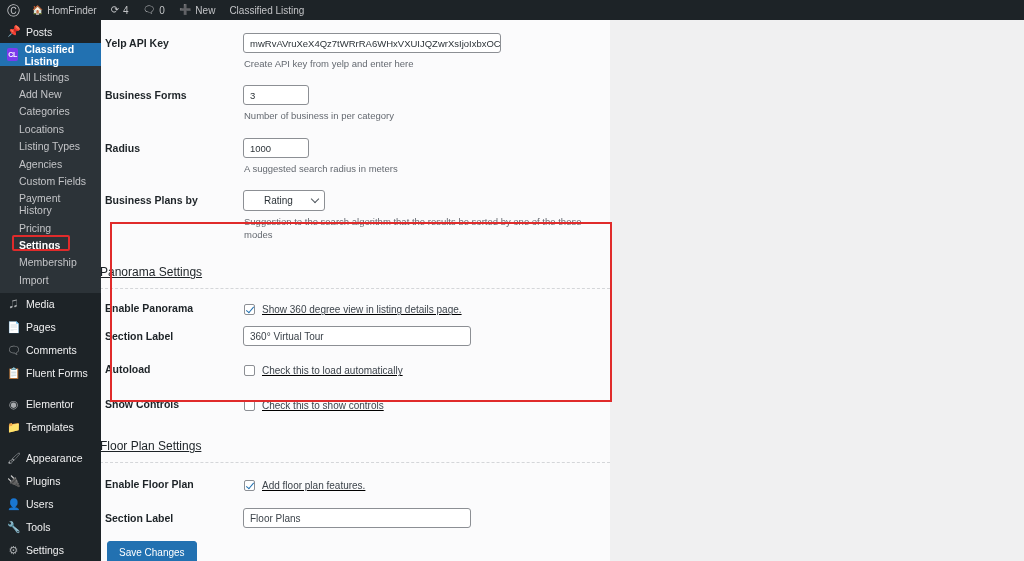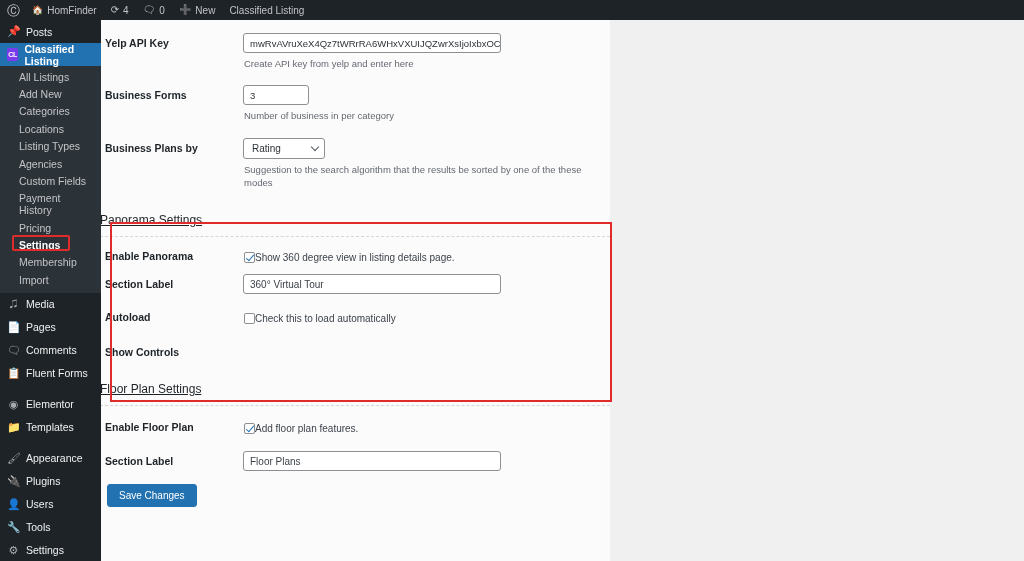--- a/index.html
+++ b/index.html
@@ -74,35 +74,35 @@
   .row-field { flex: 1; padding: 5px 0 0 0; }
   .txt {
     display: block; border: 1px solid #8c8f94; border-radius: 3px;
     background: #fff; color: #2c3338; font-size: 9.5px;
     font-family: "Liberation Sans", sans-serif;
     padding: 3px 6px; height: 20px; line-height: 13px;
     white-space: nowrap; overflow: hidden;
   }
   .txt.wide { width: 258px; }
   .txt.small { width: 66px; }
-  .txt.label-w { width: 258px; font-size: 10px; color: #3c434a; }
+  .txt.label-w { width: 228px; font-size: 10px; color: #3c434a; }
   .desc { font-size: 9.5px; color: #646970; padding: 4px 0 10px 1px; line-height: 1.4; }
   .sel {
     position: relative; display: inline-block; width: 82px; height: 21px;
     border: 1px solid #8c8f94; border-radius: 3px; background: #fff;
-    font-size: 10px; color: #2c3338; padding: 4px 18px 0 8px;
+    font-size: 10px; color: #2c3338; padding: 4px 18px 0 20px;
   }
   .sel .chev {
     position: absolute; right: 6px; top: 7px;
     width: 6px; height: 6px; border-right: 1.4px solid #50575e;
     border-bottom: 1.4px solid #50575e; transform: rotate(45deg); margin-top: -2px;
   }
 
   
-  .cbrow { display: flex; align-items: center; padding: 6px 0 6px 1px; }
+  .cbrow { display: flex; align-items: center; gap: 7px; padding: 6px 0 6px 1px; text-decoration: underline; }
   .cbox {
     width: 11px; height: 11px; flex: 0 0 11px; border: 1px solid #8c8f94;
     border-radius: 2px; background: #fff; position: relative;
   }
   .cbox.checked::after {
     content: ""; position: absolute; left: 3px; top: 0px;
     width: 3px; height: 7px; border-right: 1.6px solid #2271b1;
     border-bottom: 1.6px solid #2271b1; transform: rotate(40deg);
   }
   .cbtext { font-size: 10px; color: #3c434a; }
@@ -255,20 +255,27 @@
         </div>
 
         <div class="row">
           <div class="row-label">Business Forms</div>
           <div class="row-field">
             <span class="txt small">3</span>
             <div class="desc">Number of business in per category</div>
           </div>
         </div>
 
+        <div class="row">
+          <div class="row-label">Radius</div>
+          <div class="row-field">
+            <span class="txt small">1000</span>
+            <div class="desc">A suggested search radius in meters</div>
+          </div>
+        </div>
 
         <div class="row">
           <div class="row-label">Business Plans by</div>
           <div class="row-field">
             <span class="sel">
               <span>Rating</span>
               <span class="chev"></span>
             </span>
             <div class="desc">Suggestion to the search algorithm that the results be sorted by one of the these modes</div>
           </div>
@@ -299,20 +306,26 @@
           <div class="row-field">
             <div class="cbrow">
               <span class="cbox"></span>
               <span class="cbtext">Check this to load automatically</span>
             </div>
           </div>
         </div>
 
         <div class="row" style="margin-top:7px;">
           <div class="row-label">Show Controls</div>
+          <div class="row-field">
+            <div class="cbrow">
+              <span class="cbox"></span>
+              <span class="cbtext">Check this to show controls</span>
+            </div>
+          </div>
         </div>
 
         <div class="section-h" style="padding-top:22px;">Floor Plan Settings</div>
         <hr class="hr-dot">
 
         <div class="row" style="margin-top:6px;">
           <div class="row-label">Enable Floor Plan</div>
           <div class="row-field">
             <div class="cbrow">
               <span class="cbox checked"></span>

